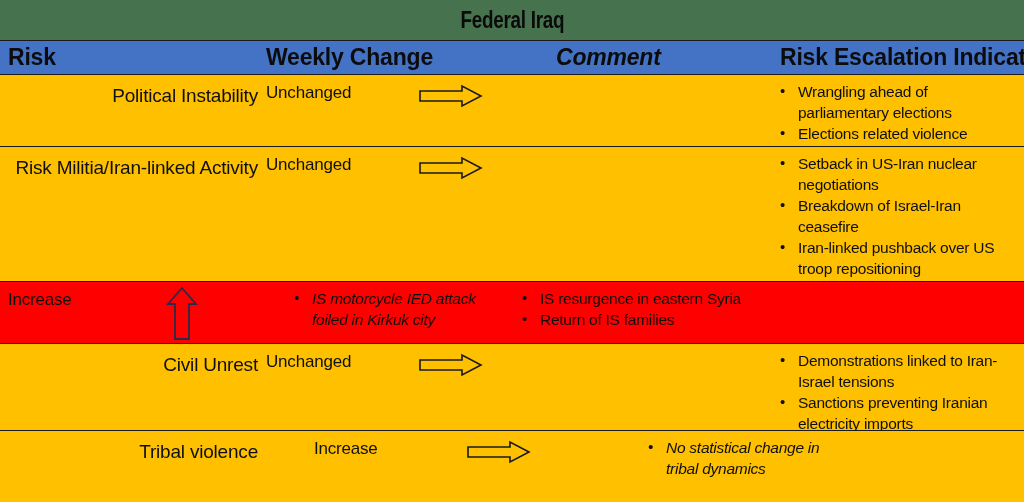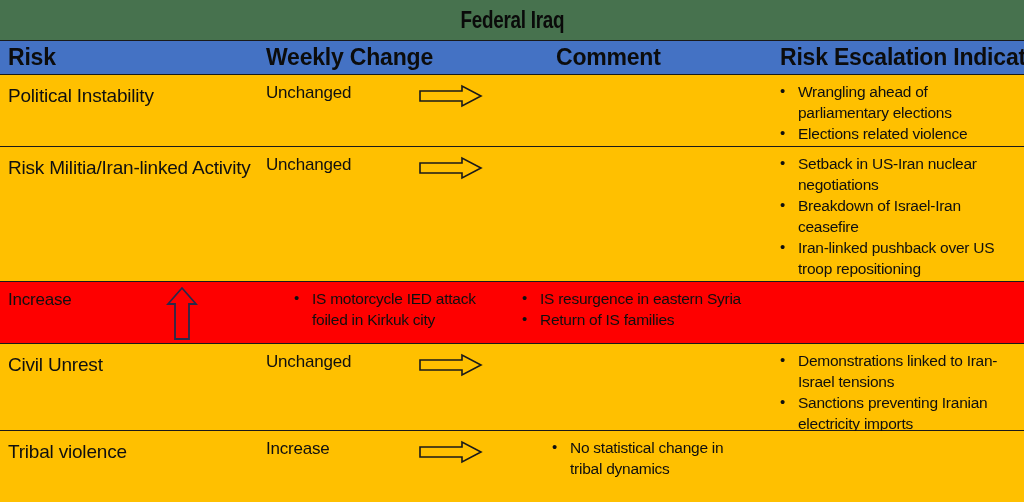--- a/index.html
+++ b/index.html
@@ -66,26 +66,26 @@
     border-top: 1.5px solid #1a1a1a;
     align-items: center;
   }
   .row.amber { background: #ffc000; }
   .row.red   { background: #fe0000; }
 
   .row.r1 { height: 72px; }
   .row.r2 { height: 135px; }
   .row.r3 { height: 62px; }
   .row.r4 { height: 87px; }
-  .row.r5 { height: 71px; border-bottom: none; }
+  .row.r5 { height: 71px; border-bottom: none; gap: 48px; }
 
   
   .c-risk     { width: 258px; flex: 0 0 258px; padding-left: 8px; box-sizing: border-box; }
   .c-change   { width: 282px; flex: 0 0 282px; padding-left: 8px; box-sizing: border-box; position: relative; }
-  .c-comment  { width: 224px; flex: 0 0 224px; box-sizing: border-box; }
+  .c-comment  { width: 224px; flex: 0 0 224px; box-sizing: border-box; font-style: italic; }
   .c-indicate { width: 260px; flex: 0 0 260px; box-sizing: border-box; }
 
   .row.header .c-risk     { padding-left: 8px; }
   .row.header .c-change   { padding-left: 8px; }
   .row.header .c-comment  { padding-left: 16px; }
   .row.header .c-indicate { padding-left: 16px; }
 
   .hdr-text {
     font-size: 23px;
     font-weight: bold;
@@ -94,20 +94,21 @@
     letter-spacing: -0.2px;
   }
 
   .cell-pad { padding-top: 8px; }
 
   .risk-label {
     font-size: 19px;
     color: #101010;
     line-height: 1.38;
     letter-spacing: -0.2px;
+    text-align: right;
   }
   .change-label {
     font-size: 17px;
     color: #101010;
     letter-spacing: -0.2px;
     white-space: nowrap;
   }
 
   
   .arrow-wrap {

